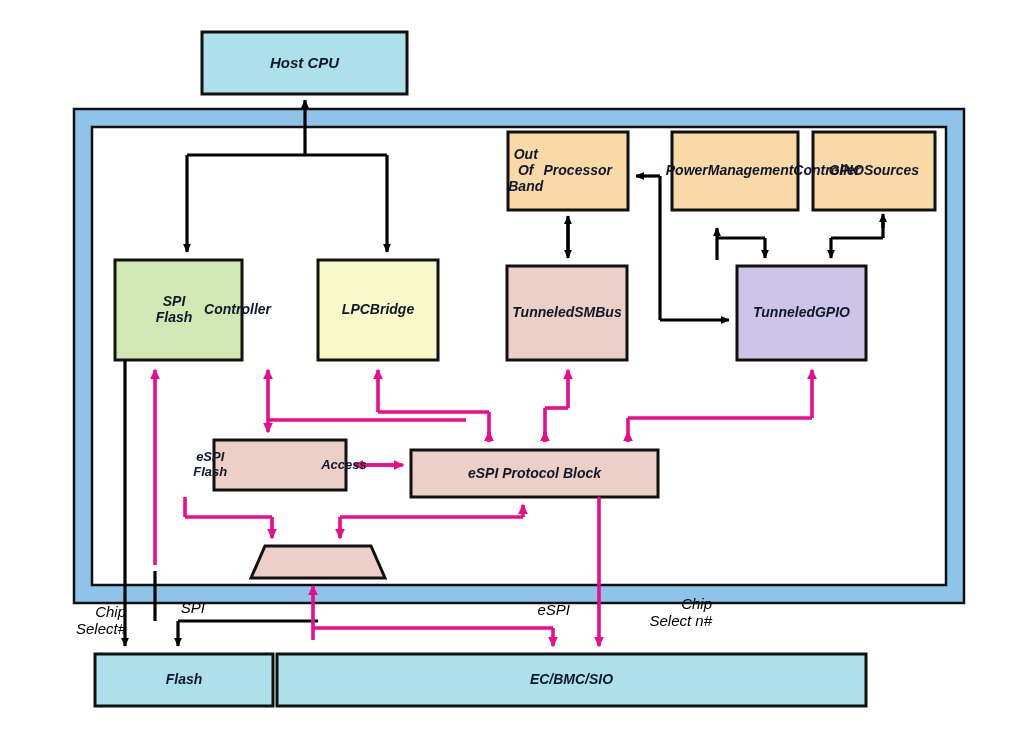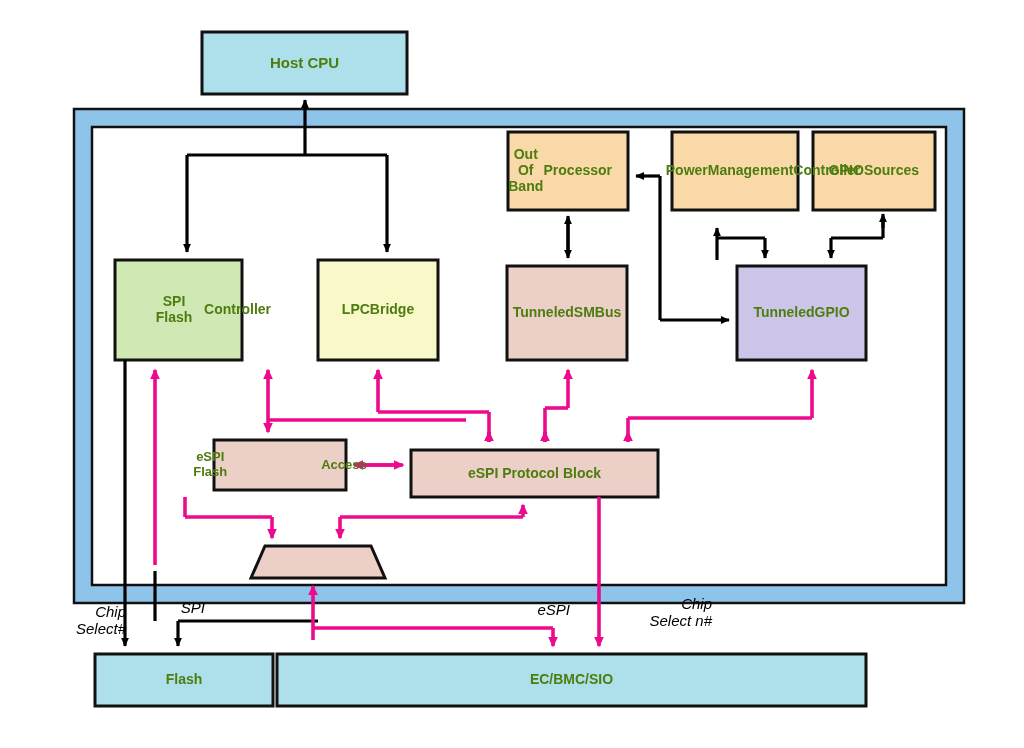--- a/index.html
+++ b/index.html
@@ -2,22 +2,22 @@
 <html><head>
 <meta charset="utf-8">
 <title>eSPI Block Diagram</title>
 <style>
   html,body{margin:0;padding:0;background:#ffffff;}
   body{width:1024px;height:748px;overflow:hidden;
        font-family:"Liberation Sans","DejaVu Sans",sans-serif;}
   #stage{position:relative;width:1024px;height:748px;background:#fff;}
   svg{position:absolute;left:0;top:0;width:1024px;height:748px;}
   .boxlabel{position:absolute;display:flex;align-items:center;justify-content:center;
-            text-align:center;font-weight:bold;color:#4d7c0f;line-height:1.12;
-            pointer-events:none;}
+            text-align:center;font-weight:bold;color:#0f172a;line-height:1.12;
+            pointer-events:none;font-style:italic;}
   .sig{position:absolute;color:#000;font-weight:400;text-align:right;line-height:1.12;font-style:italic;}
 </style>
 </head>
 <body>
 
 <div id="stage">
 
   <svg viewBox="0 0 1024 748">
     <defs>
       <marker id="ahB" markerWidth="10" markerHeight="10" refX="8.2" refY="4" orient="auto" markerUnits="userSpaceOnUse">

